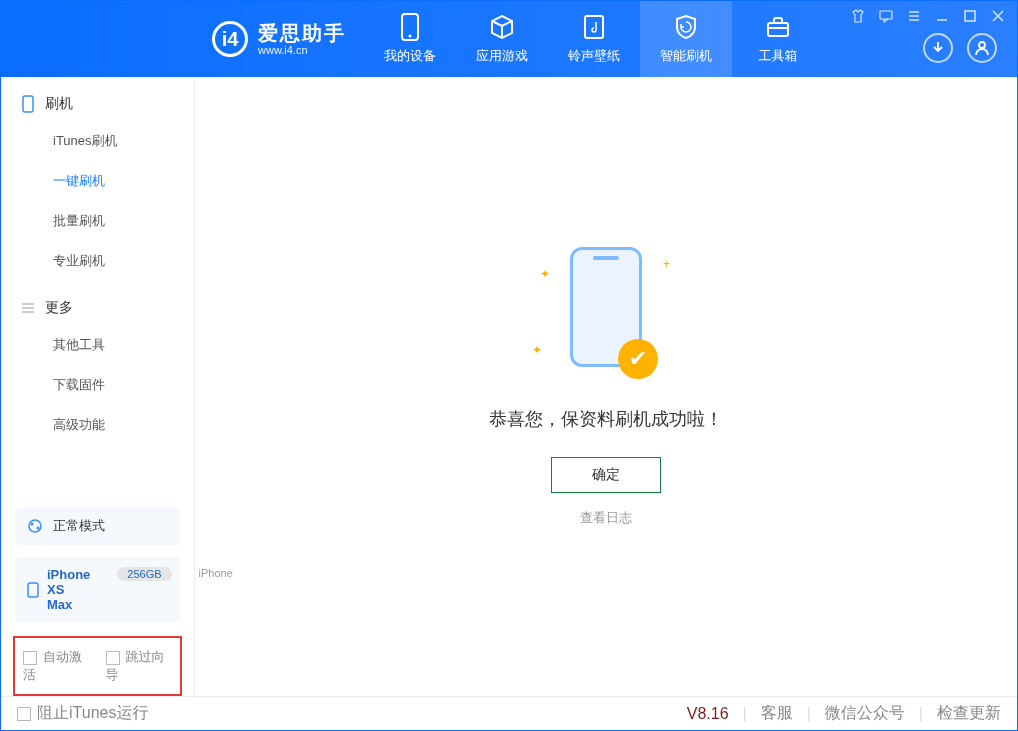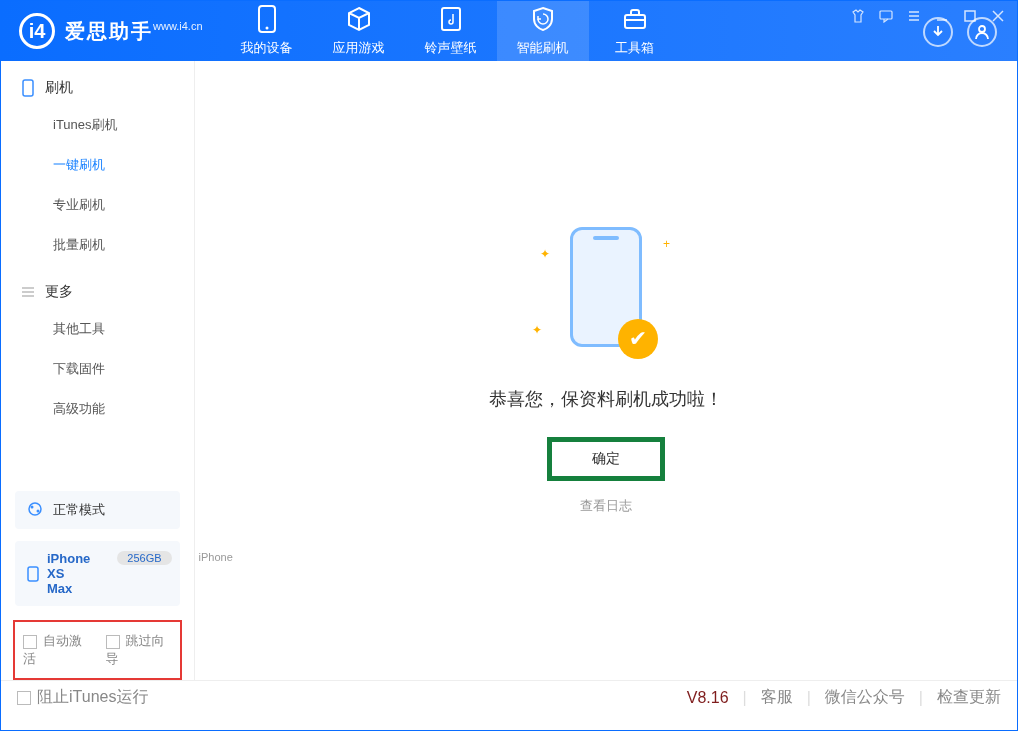--- a/index.html
+++ b/index.html
@@ -1,58 +1,58 @@
 <!DOCTYPE html>
 <html><head>
 <meta charset="utf-8">
 <style>
 * { margin: 0; padding: 0; box-sizing: border-box; font-family: "Microsoft YaHei", Arial, sans-serif; }
 body { background: #fff; width: 1018px; height: 731px; overflow: hidden; border: 1px solid #0a6dff; }
 
-.header { height: 60px; background: linear-gradient(to right, #0a6dff, #2a7fff); display: flex; align-items: center; color: #fff; position: relative; }
+.header { height: 76px; background: linear-gradient(to right, #0a6dff, #2a7fff); display: flex; align-items: center; color: #fff; position: relative; justify-content: center; }
 .logo-block { display: flex; align-items: center; padding: 0 18px; gap: 10px; }
 .logo-circle { width: 36px; height: 36px; border: 3px solid #fff; border-radius: 50%; display: flex; align-items: center; justify-content: center; font-weight: bold; font-size: 20px; }
-.logo-text { display: flex; flex-direction: row; line-height: 1.1; }
+.logo-text { display: flex; flex-direction: column; line-height: 1.1; }
 .logo-text .main { font-size: 20px; font-weight: bold; letter-spacing: 2px; }
 .logo-text .sub { font-size: 11px; opacity: 0.9; }
 
 .nav-tabs { display: flex; height: 100%; }
 .nav-tab { width: 92px; height: 100%; display: flex; flex-direction: column; align-items: center; justify-content: center; gap: 6px; cursor: pointer; font-size: 13px; }
 .nav-tab.active { background: rgba(255,255,255,0.15); }
 .nav-tab .icon { width: 28px; height: 28px; display: flex; align-items: center; justify-content: center; }
 
 .win-controls { position: absolute; top: 6px; right: 10px; display: flex; gap: 10px; align-items: center; }
 .win-controls .ctrl { width: 18px; height: 18px; cursor: pointer; display: flex; align-items: center; justify-content: center; opacity: 0.8; }
 .header-icons { position: absolute; bottom: 14px; right: 20px; display: flex; gap: 14px; }
 .header-icons .hicon { width: 30px; height: 30px; border: 2px solid rgba(255,255,255,0.7); border-radius: 50%; display: flex; align-items: center; justify-content: center; cursor: pointer; }
 
 .body-area { display: flex; height: 619px; }
 .sidebar { width: 194px; border-right: 1px solid #eee; display: flex; flex-direction: column; }
 .side-section { padding: 18px 0 0 0; }
 .side-header { display: flex; align-items: center; gap: 10px; padding: 0 20px 8px 20px; font-size: 14px; color: #333; font-weight: 500; }
 .side-item { padding: 11px 0 11px 52px; font-size: 13px; color: #555; cursor: pointer; }
 .side-item.active { color: #1a82ff; }
 .side-spacer { flex: 1; }
-.side-mode, .side-device { margin: 6px 14px; background: #f5f8fc; border-radius: 4px; padding: 10px 12px; font-size: 13px; color: #333; display: flex; align-items: flex-start; gap: 10px; }
+.side-mode, .side-device { margin: 6px 14px; background: #f5f8fc; border-radius: 4px; padding: 10px 12px; font-size: 13px; color: #333; display: flex; align-items: center; gap: 10px; }
 .side-device { flex-direction: row; align-items: flex-start; gap: 5px; }
 .side-device .dev-name { font-weight: bold; color: #2668c8; display: flex; align-items: center; gap: 8px; }
 .side-device .storage { background: #e5e5e5; color: #2668c8; border-radius: 10px; padding: 1px 10px; font-size: 11px; margin-left: 22px; }
 .side-device .dev-type { color: #999; font-size: 11px; margin-left: 22px; }
 .checkbox-row { border: 2px solid #e53935; margin: 8px 12px 0 12px; padding: 10px 8px; display: flex; gap: 16px; align-items: center; font-size: 13px; color: #888; }
 .cb { width: 14px; height: 14px; border: 1px solid #bbb; display: inline-block; margin-right: 6px; vertical-align: middle; }
 
 .main { flex: 1; position: relative; display: flex; flex-direction: column; align-items: center; justify-content: center; }
 .success-illust { position: relative; width: 140px; height: 140px; margin-bottom: 20px; }
 .phone { width: 72px; height: 120px; border: 3px solid #7fbcff; border-radius: 12px; background: #eaf3ff; margin: 0 auto; position: relative; }
 .phone::before { content: ''; position: absolute; top: 6px; left: 50%; transform: translateX(-50%); width: 26px; height: 4px; background: #7fbcff; border-radius: 2px; }
 .check-badge { position: absolute; right: 18px; bottom: 8px; width: 40px; height: 40px; background: #ffb300; border-radius: 50%; display: flex; align-items: center; justify-content: center; color: #fff; font-size: 22px; }
 .sparkle { position: absolute; color: #ffb300; font-size: 12px; }
 .sp1 { top: 20px; left: 4px; } .sp2 { top: 10px; right: 6px; } .sp3 { bottom: 30px; left: -4px; }
 .success-text { font-size: 18px; color: #333; margin-bottom: 26px; }
-.ok-btn { border: 5px solid #15803d; background: #fff; padding: 8px 40px; font-size: 14px; color: #333; cursor: pointer; margin-bottom: 16px; }
+.ok-btn { border: 1px solid #15803d; background: #fff; padding: 8px 40px; font-size: 14px; color: #333; cursor: pointer; margin-bottom: 16px; }
 .log-link { color: #999; font-size: 13px; cursor: pointer; }
 
 .footer { height: 34px; border-top: 1px solid #eee; display: flex; align-items: center; padding: 0 16px; font-size: 16px; color: #888; }
 .footer .left { display: flex; align-items: center; gap: 6px; }
 .footer .right { margin-left: auto; display: flex; align-items: center; gap: 14px; }
 .footer .sep { color: #ddd; }
 .footer .ver { color: #7f1d1d; }
 
 svg { display: block; }
 </style>
@@ -174,22 +174,22 @@
       <div class="side-header">
         <span>
             <svg width="14" height="18" viewBox="0 0 14 18">
               <rect x="2" y="1" width="10" height="16" rx="2" fill="none" stroke="#3a8fff" stroke-width="1.5"></rect>
             </svg>
           </span>
         <span>刷机</span>
       </div>
       <div class="side-item">iTunes刷机</div>
       <div class="side-item active">一键刷机</div>
+      <div class="side-item">批量刷机</div>
       <div class="side-item">专业刷机</div>
-      <div class="side-item">批量刷机</div>
     </div>
     <div class="side-section">
       <div class="side-header">
         <span>
             <svg width="14" height="14" viewBox="0 0 14 14">
               <line x1="1" y1="3" x2="13" y2="3" stroke="#bbb" stroke-width="1.5"></line>
               <line x1="1" y1="7" x2="13" y2="7" stroke="#bbb" stroke-width="1.5"></line>
               <line x1="1" y1="11" x2="13" y2="11" stroke="#bbb" stroke-width="1.5"></line>
             </svg>
           </span>

